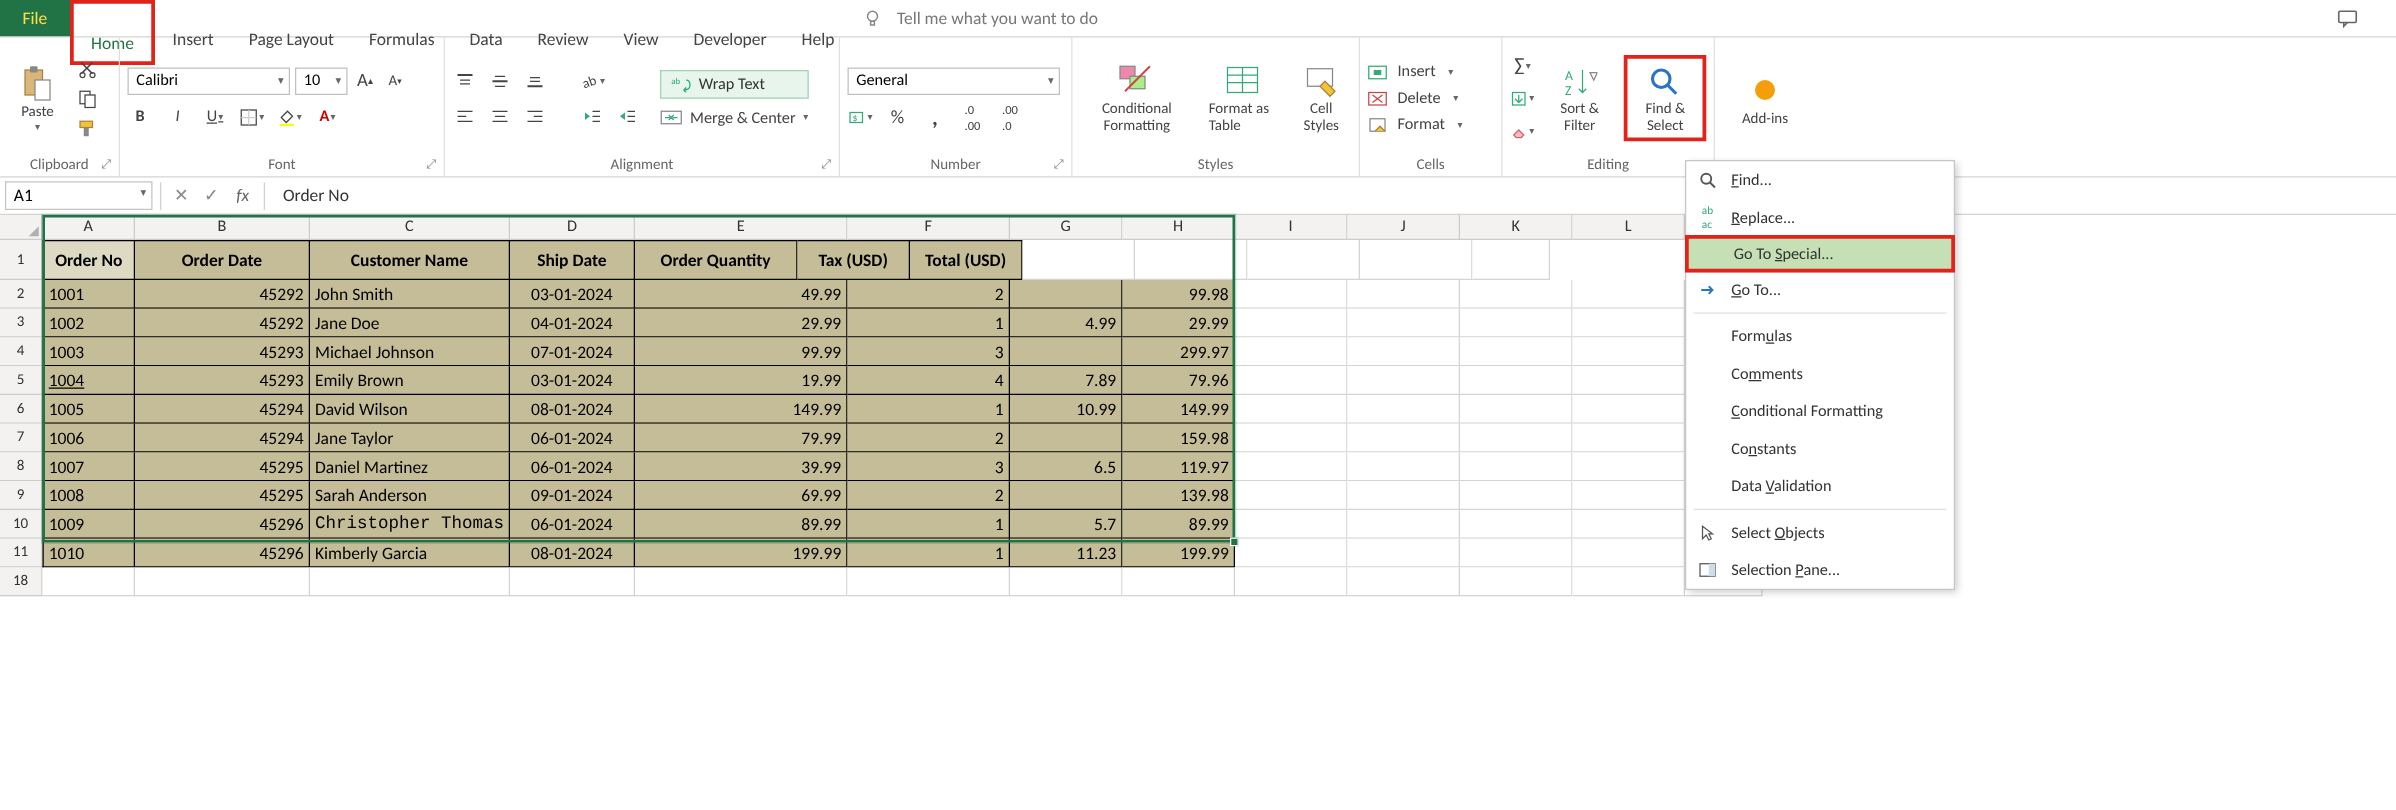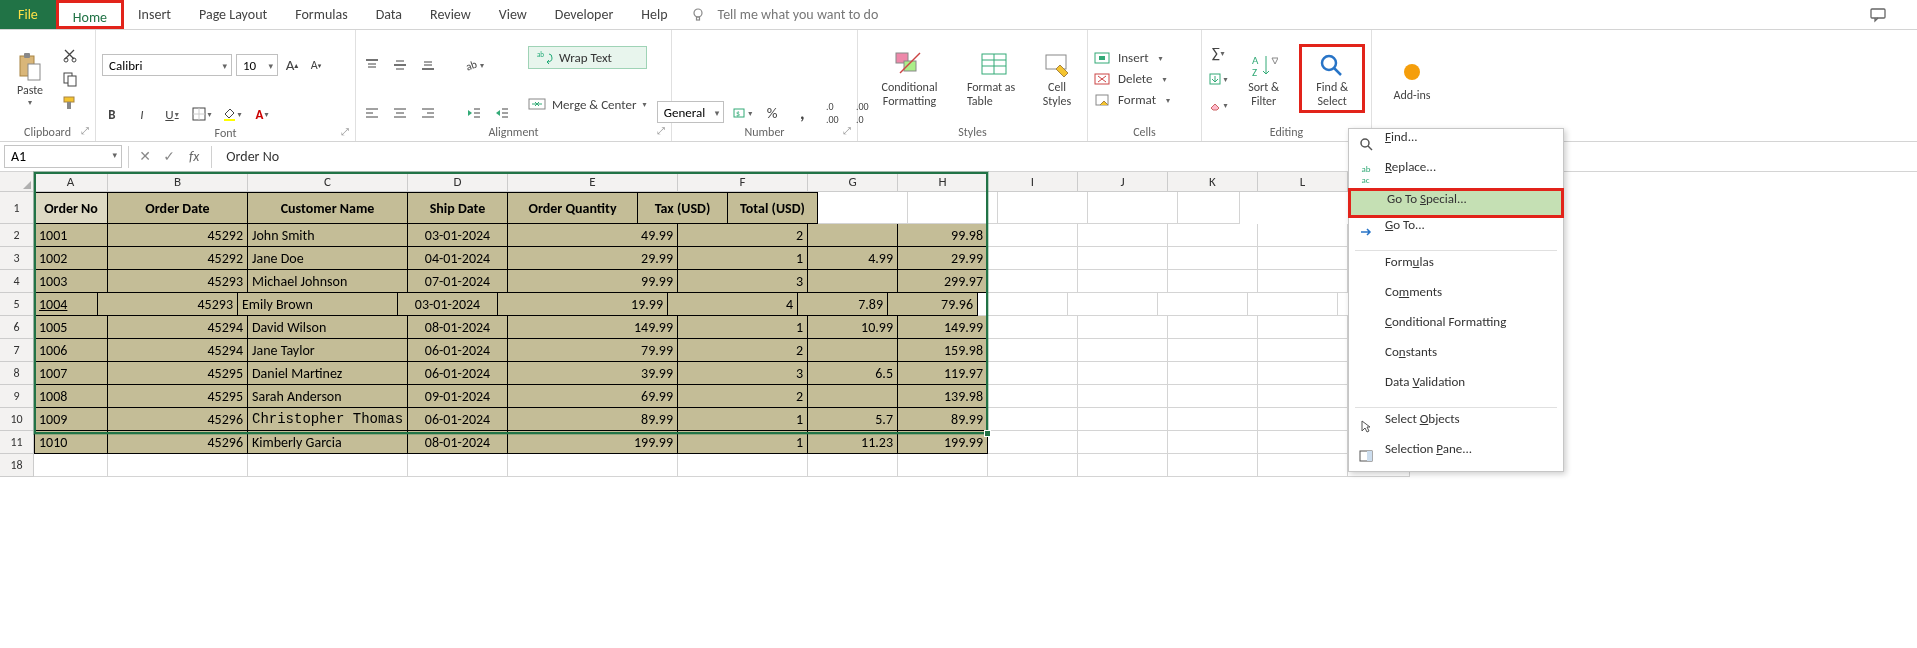--- a/index.html
+++ b/index.html
@@ -1,39 +1,39 @@
 <!DOCTYPE html>
 <html><head>
 <meta charset="utf-8">
 <style>
 * { margin: 0; padding: 0; box-sizing: border-box; font-family: "Segoe UI", Calibri, sans-serif; }
 body { background: #fff; width: 1917px; height: 648px; overflow: hidden; position: relative; }
 
 
 .tabs { display: flex; align-items: stretch; height: 30px; border-bottom: 1px solid #d4d4d4; font-size: 14px; color: #444; }
-.tabs .tab { padding: 6px 14px; cursor: pointer; }
+.tabs .tab { padding: 23px 14px; cursor: pointer; }
 .tabs .file { background: #217346; color: #fde047; padding: 6px 18px; }
 .tabs .home { border: 3px solid #e2231a; color: #217346; }
 .tabs .tell { color: #777; padding: 6px 10px 6px 36px; position: relative; flex: 0 0 auto; }
 .tabs .bulb { position: absolute; left: 8px; top: 50%; transform: translateY(-50%); }
 .tabs .spacer { flex: 1; }
 .tabs .comment-icon { padding: 6px 30px; color: #444; }
 
 
 .ribbon { display: flex; height: 112px; border-bottom: 1px solid #d4d4d4; }
 .group { border-right: 1px solid #e0e0e0; display: flex; flex-direction: column; justify-content: space-between; padding: 4px 6px 2px; }
 .group-label { font-size: 12px; color: #666; text-align: center; padding-top: 2px; position: relative; }
 .group-label .launch { position: absolute; right: 0; bottom: 2px; font-size: 10px; color: #888; }
 .group-body { flex: 1; display: flex; align-items: center; gap: 6px; }
 
 .bigbtn { display: flex; flex-direction: column; align-items: center; justify-content: center; font-size: 12px; color: #444; padding: 2px 6px; min-width: 48px; }
 .bigbtn .ic { width: 32px; height: 32px; display: flex; align-items: center; justify-content: center; }
 
 .stackcol { display: flex; flex-direction: column; gap: 4px; }
-.row { display: flex; align-items: center; gap: 4px; margin-top: 20px; }
+.row { display: flex; align-items: center; gap: 4px; }
 
 .combo { border: 1px solid #c0c0c0; background: #fff; height: 22px; font-size: 13px; padding: 0 18px 0 6px; position: relative; display: inline-flex; align-items: center; }
 .combo::after { content: "▾"; position: absolute; right: 4px; font-size: 9px; color: #666; }
 .combo.font { width: 130px; }
 .combo.size { width: 42px; }
 .combo.numfmt { width: 170px; }
 
 .smallbtn { width: 20px; height: 20px; display: inline-flex; align-items: center; justify-content: center; font-size: 13px; color: #444; }
 .smallbtn.dd::after { content: "▾"; font-size: 8px; margin-left: 1px; color: #666; }
 
@@ -69,21 +69,21 @@
 .hdr .cell { background: #c4bd97; font-weight: bold; justify-content: center; border-right: 1px solid #000; border-bottom: 1px solid #000; border-top: 1px solid #000; color: #000; height: 32px; }
 .hdr .cell:first-child { border-left: 1px solid #000; background: #ddd9c3; }
 .body .cell { background: #c4bd97; border-right: 1px solid #000; border-bottom: 1px solid #000; height: 23px; color: #000; }
 .body .cell:first-child { border-left: 1px solid #000; }
 .body .cell.num { justify-content: flex-end; }
 .body .cell.ctr { justify-content: center; }
 .empty .cell { background: #fff; height: 23px; }
 
 
 .ctx { position: absolute; left: 1348px; top: 128px; width: 216px; background: #fff; border: 1px solid #c6c6c6; box-shadow: 2px 2px 6px rgba(0,0,0,0.2); font-size: 13px; z-index: 50; }
-.ctx .item { display: flex; height: 30px; padding: 0 12px 0 36px; position: relative; color: #333; }
+.ctx .item { display: flex; align-items: center; height: 30px; padding: 0 12px 0 36px; position: relative; color: #333; }
 .ctx .item .mic { position: absolute; left: 8px; top: 50%; transform: translateY(-50%); width: 18px; height: 18px; display: flex; align-items: center; justify-content: center; color: #555; }
 .ctx .item.hl { background: #c5e0b4; border: 3px solid #e2231a; margin: -1px; }
 .ctx .sep { height: 1px; background: #e0e0e0; margin: 3px 6px; }
 .ctx .u { text-decoration: underline; }
 
 
 svg { display: block; }
 </style>
 </head>
 <body>
@@ -284,21 +284,21 @@
             </span>
           <span>Merge &amp; Center</span>
           <span style="font-size:8px;color:#666">▾</span>
         </span>
       </div>
     </div>
     <div class="group-label"><span>Alignment</span><span class="launch">⤢</span></div>
   </div>
 
   <div class="group" style="width:186px">
-    <div class="group-body" style="flex-direction:row;align-items:flex-end;gap:8px;justify-content:center">
+    <div class="group-body" style="flex-direction:column;align-items:flex-start;gap:8px;justify-content:center">
       <span class="combo numfmt">General</span>
       <div class="row" style="gap:10px">
         <span class="smallbtn dd">
             <svg width="16" height="14">
               <rect x="2" y="3" width="10" height="8" fill="none" stroke="#3a7"></rect>
               <text x="4" y="10" font-size="8" fill="#3a7">$</text>
             </svg>
           </span>
         <span class="smallbtn" style="font-size:15px">%</span>
         <span class="smallbtn" style="font-size:18px;font-weight:bold">,</span>
@@ -538,21 +538,21 @@
           <div class="cell num" style="width: 130px;">3</div>
           <div class="cell num" style="width: 90px;"></div>
           <div class="cell num" style="width: 90px;">299.97</div>
           <div class="cell" style="width: 90px; background: rgb(255, 255, 255); border-right: 1px solid rgb(212, 212, 212); border-bottom: 1px solid rgb(212, 212, 212);"></div>
           <div class="cell" style="width: 90px; background: rgb(255, 255, 255); border-right: 1px solid rgb(212, 212, 212); border-bottom: 1px solid rgb(212, 212, 212);"></div>
           <div class="cell" style="width: 90px; background: rgb(255, 255, 255); border-right: 1px solid rgb(212, 212, 212); border-bottom: 1px solid rgb(212, 212, 212);"></div>
           <div class="cell" style="width: 90px; background: rgb(255, 255, 255); border-right: 1px solid rgb(212, 212, 212); border-bottom: 1px solid rgb(212, 212, 212);"></div>
           <div class="cell" style="width: 62px; background: rgb(255, 255, 255); border-right: 1px solid rgb(212, 212, 212); border-bottom: 1px solid rgb(212, 212, 212);"></div>
         </div>
         <div class="datarow body">
-          <div class="cell " style="width: 64px; text-decoration: underline;">1004</div>
+          <div class="cell " style="width: 74px; text-decoration: underline;">1004</div>
           <div class="cell num" style="width: 140px;">45293</div>
           <div class="cell " style="width: 160px;">Emily Brown</div>
           <div class="cell ctr" style="width: 100px;">03-01-2024</div>
           <div class="cell num" style="width: 170px;">19.99</div>
           <div class="cell num" style="width: 130px;">4</div>
           <div class="cell num" style="width: 90px;">7.89</div>
           <div class="cell num" style="width: 90px;">79.96</div>
           <div class="cell" style="width: 90px; background: rgb(255, 255, 255); border-right: 1px solid rgb(212, 212, 212); border-bottom: 1px solid rgb(212, 212, 212);"></div>
           <div class="cell" style="width: 90px; background: rgb(255, 255, 255); border-right: 1px solid rgb(212, 212, 212); border-bottom: 1px solid rgb(212, 212, 212);"></div>
           <div class="cell" style="width: 90px; background: rgb(255, 255, 255); border-right: 1px solid rgb(212, 212, 212); border-bottom: 1px solid rgb(212, 212, 212);"></div>

